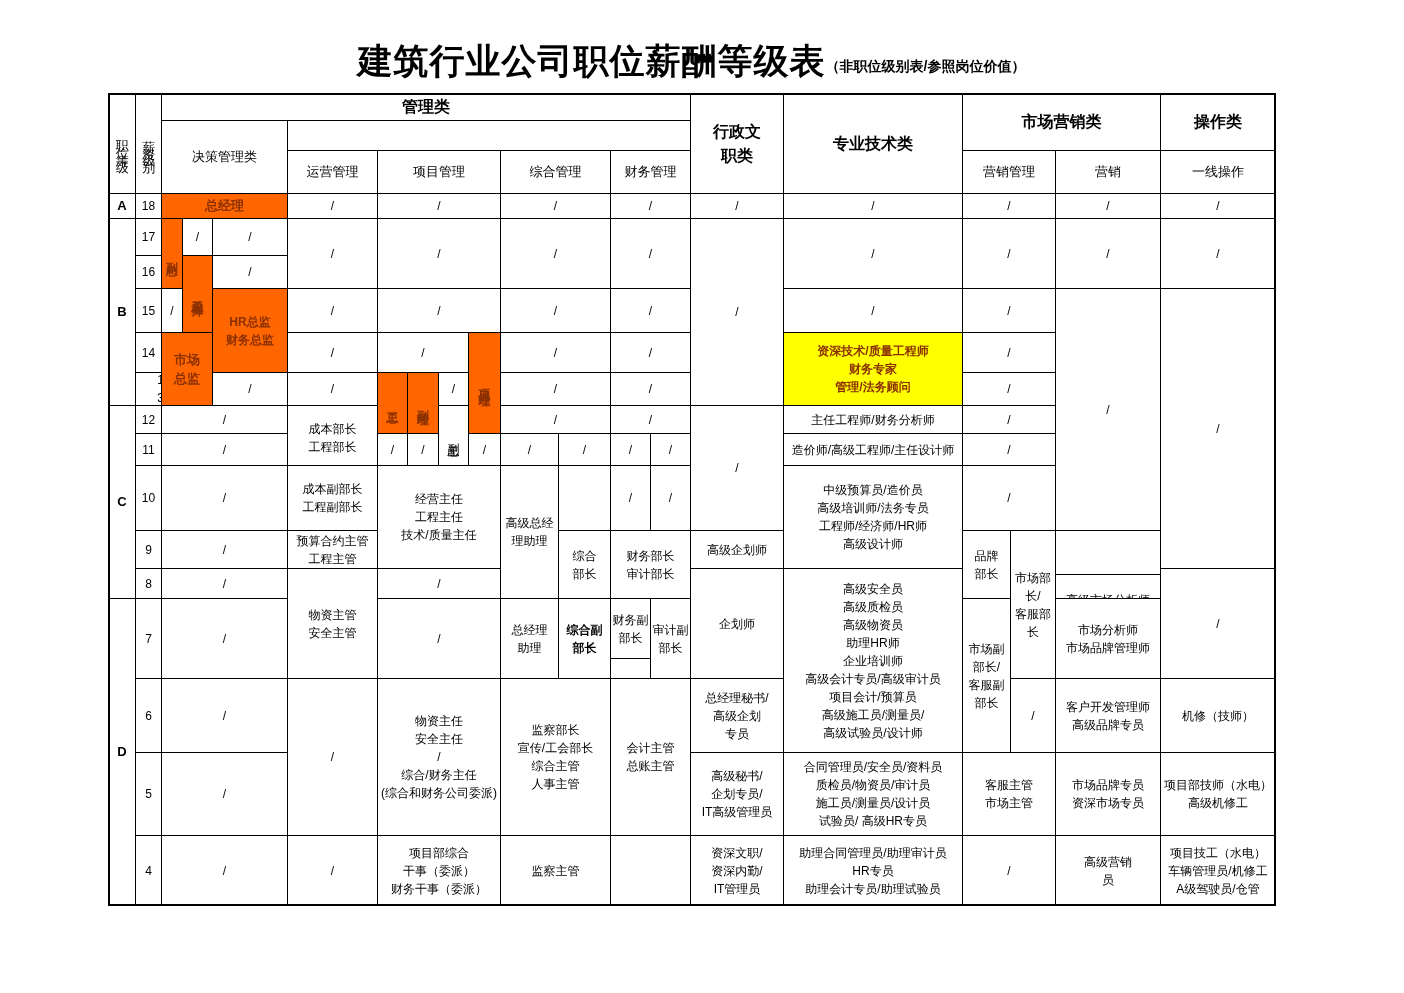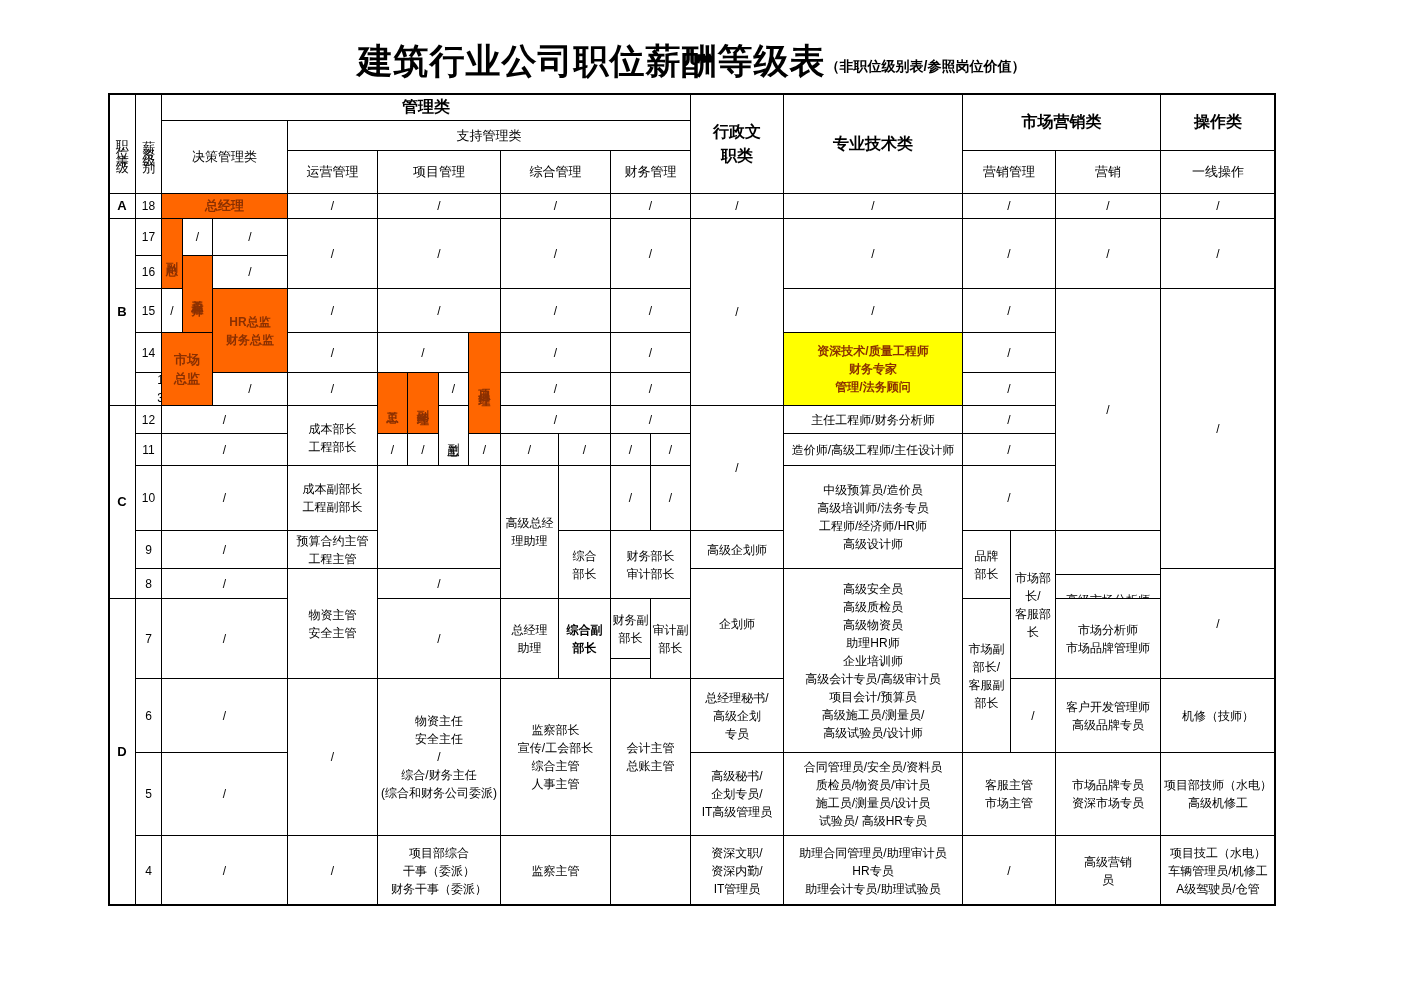--- a/index.html
+++ b/index.html
@@ -34,21 +34,20 @@
 
   <div class="title-wrap">
     <span class="title-main">建筑行业公司职位薪酬等级表</span>
       <span class="title-sub">（非职位级别表/参照岗位价值）</span>
   </div>
 
   <div class="c vh" style="left: 108px; top: 93px; width: 28px; height: 101px;">职位等级</div>
   <div class="c vh" style="left: 135px; top: 93px; width: 27px; height: 101px;">薪资级别</div>
   <div class="c hdrlg" style="left: 161px; top: 93px; width: 530px; height: 28px;">管理类</div>
   <div class="c hdr" style="left: 161px; top: 120px; width: 127px; height: 74px;">决策管理类</div>
-  <div class="c hdr" style="left: 287px; top: 120px; width: 404px; height: 31px;">支持管理类</div>
   <div class="c hdr" style="left: 287px; top: 150px; width: 91px; height: 44px;">运营管理</div>
   <div class="c hdr" style="left: 377px; top: 150px; width: 124px; height: 44px;">项目管理</div>
   <div class="c hdr" style="left: 500px; top: 150px; width: 111px; height: 44px;">综合管理</div>
   <div class="c hdr" style="left: 610px; top: 150px; width: 81px; height: 44px;">财务管理</div>
   <div class="c hdrlg" style="left: 690px; top: 93px; width: 94px; height: 101px;">行政文
 职类</div>
   <div class="c hdrlg" style="left: 783px; top: 93px; width: 180px; height: 101px;">专业技术类</div>
   <div class="c hdrlg" style="left: 962px; top: 93px; width: 199px; height: 58px;">市场营销类</div>
   <div class="c hdr" style="left: 962px; top: 150px; width: 94px; height: 44px;">营销管理</div>
   <div class="c hdr" style="left: 1055px; top: 150px; width: 106px; height: 44px;">营销</div>
@@ -143,20 +142,23 @@
   <div class="c" style="left: 161px; top: 568px; width: 127px; height: 31px;">/</div>
   <div class="c" style="left: 287px; top: 405px; width: 91px; height: 65px;">成本部长
 工程部长</div>
   <div class="c" style="left: 287px; top: 465px; width: 91px; height: 66px;">成本副部长
 工程副部长</div>
   <div class="c" style="left: 287px; top: 530px; width: 91px; height: 39px;">预算合约主管
 工程主管</div>
   <div class="c" style="left: 377px; top: 433px; width: 31px; height: 33px;">/</div>
   <div class="c" style="left: 407px; top: 433px; width: 32px; height: 33px;">/</div>
   <div class="c" style="left: 468px; top: 433px; width: 33px; height: 33px;">/</div>
+  <div class="c" style="left: 377px; top: 465px; width: 124px; height: 104px;">经营主任
+工程主任
+技术/质量主任</div>
   <div class="c" style="left: 500px; top: 405px; width: 111px; height: 29px;">/</div>
   <div class="c" style="left: 500px; top: 433px; width: 59px; height: 33px;">/</div>
   <div class="c" style="left: 558px; top: 433px; width: 53px; height: 33px;">/</div>
   <div class="c" style="left: 500px; top: 465px; width: 59px; height: 134px;">高级总经理助理</div>
   <div class="c" style="left: 558px; top: 465px; width: 53px; height: 66px;"></div>
   <div class="c" style="left: 558px; top: 530px; width: 53px; height: 69px;">综合
 部长</div>
   <div class="c" style="left: 610px; top: 405px; width: 81px; height: 29px;">/</div>
   <div class="c" style="left: 610px; top: 433px; width: 41px; height: 33px;">/</div>
   <div class="c" style="left: 650px; top: 433px; width: 41px; height: 33px;">/</div>

